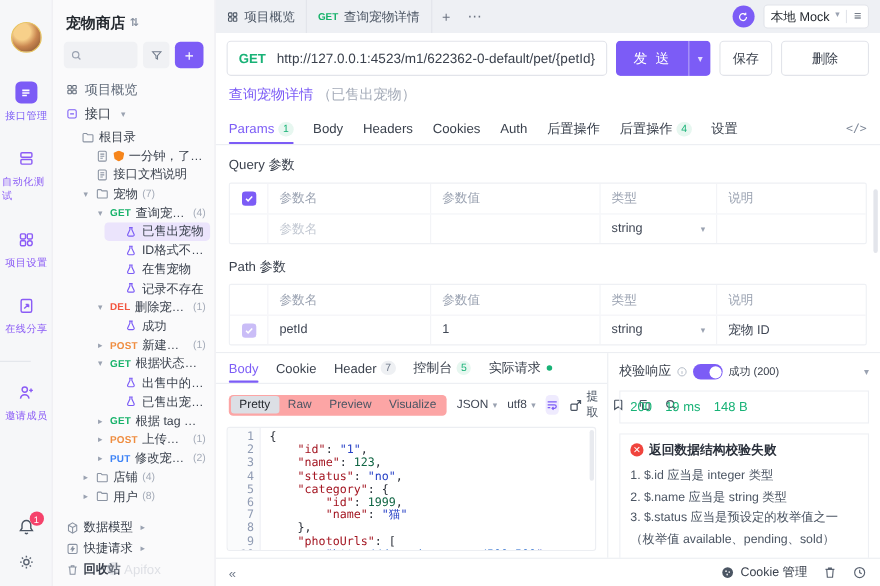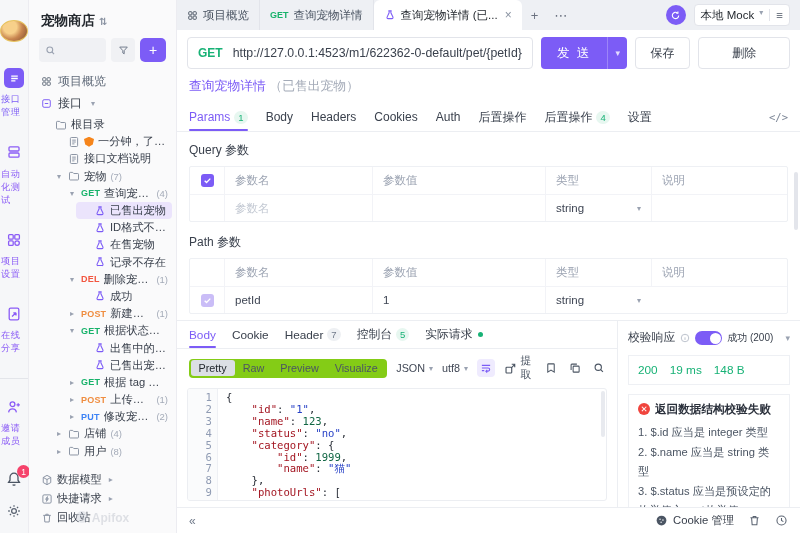--- a/index.html
+++ b/index.html
@@ -1,21 +1,21 @@
 <!DOCTYPE html>
 <html><head>
 <meta charset="utf-8">
 <style>
   *{box-sizing:border-box;margin:0;padding:0}
   html,body{width:800px;height:533px;overflow:hidden}
   body{font-family:"Liberation Sans","DejaVu Sans",sans-serif;font-size:12px;color:#333a45;background:#fff;position:relative}
   .app{position:absolute;inset:0;display:flex}
   svg{display:block}
   
-  .rail{width:29px;background:#f6f7f9;border-right:1px solid #ececf1;display:flex;flex-direction:column;align-items:center;padding-top:20px;flex:none}
+  .rail{width:48px;background:#f6f7f9;border-right:1px solid #ececf1;display:flex;flex-direction:column;align-items:center;padding-top:20px;flex:none}
   .avatar{width:28px;height:28px;border-radius:50%;background:radial-gradient(circle at 35% 30%,#f7d08a 0 30%,#c98650 55%,#7a4a2b 100%);border:1px solid #e7c35f;margin-bottom:26px}
   .rail-item{display:flex;flex-direction:column;align-items:center;gap:4px;margin-bottom:22px;color:#8b5cf6;cursor:pointer}
   .rail-item .lbl{font-size:10px;letter-spacing:.5px;transform:scale(.92)}
   .rail-item.active{color:#7c5cf6}
   .rail-item.active .ric{background:#7c5cf6;color:#fff;border-radius:5px}
   .ric{width:20px;height:20px;display:flex;align-items:center;justify-content:center}
   .rail-divider{width:28px;border-top:1px solid #e3e5ea;margin:2px 0 18px}
   .rail-bottom{margin-top:auto;display:flex;flex-direction:column;align-items:center;gap:16px;padding-bottom:14px}
   .bell-wrap{position:relative;color:#4b5563;cursor:pointer}
   .bell-badge{position:absolute;top:-6px;right:-8px;background:#f5426b;color:#fff;font-size:8.5px;min-width:13px;height:13px;border-radius:8px;display:flex;align-items:center;justify-content:center;padding:0 3px}
@@ -32,21 +32,21 @@
   .tree{flex:1;overflow:hidden;padding-bottom:2px}
   .trow{display:flex;align-items:center;height:17.2px;white-space:nowrap;overflow:hidden;cursor:pointer;padding-right:4px}
   .trow .inner{display:flex;align-items:center;gap:4px;height:100%;flex:1;overflow:hidden;border-radius:4px;padding:0 4px}
   .trow.sel .inner{background:#ebe4fc}
   .caret{width:10px;flex:none;color:#9aa2b1;font-size:8px;text-align:center}
   .method-tag{font-size:9px;font-weight:700;letter-spacing:.2px;flex:none}
   .tlabel{color:#3a414d;font-size:11.2px;overflow:hidden;text-overflow:ellipsis}
   .tcount{color:#a4abb8;font-size:9.5px;flex:none}
   .sb-footer{padding:2px 0 6px}
   .sb-footer .trow{height:19px}
-  .watermark{position:absolute;bottom:8px;left:0;right:0;display:flex;align-items:flex-start;justify-content:center;gap:4px;color:#aab0bc;opacity:.35;font-size:12px;font-weight:700;pointer-events:none}
+  .watermark{position:absolute;bottom:8px;left:0;right:0;display:flex;align-items:flex-start;justify-content:center;gap:4px;color:#aab0bc;opacity:.35;font-size:12px;font-weight:400;pointer-events:none}
   .wm-dot{width:12px;height:12px;border-radius:50%;background:#c3c8d2}
   
   .main{flex:1;display:flex;flex-direction:column;min-width:0}
   .topbar{height:30px;background:#eef0f4;display:flex;align-items:center;flex:none}
   .tab{display:flex;align-items:center;gap:5px;height:30px;padding:0 10px;color:#4b5563;font-size:11.5px;border-right:1px solid #e2e4ea;cursor:pointer;max-width:150px;white-space:nowrap}
   .tab .m{font-size:9px;font-weight:700}
   .tab.active{background:#fff;border-radius:6px 6px 0 0;border-right:none;color:#24292f}
   .tab .x{color:#8a93a2;margin-left:2px;font-size:12px}
   .tabbar-btn{width:26px;text-align:center;color:#6b7280;font-size:13px;cursor:pointer}
   .top-right{margin-left:auto;display:flex;align-items:center;gap:8px;padding-right:10px}
@@ -93,37 +93,37 @@
   .cbx.on.lite{background:#cabdf7}
   .chev{color:#9aa2b1;font-size:8px}
   .vscroll{position:absolute;right:2px;top:40px;width:4px;height:58px;border-radius:2px;background:#e3e5eb}
   
   .bottom{flex:1;display:flex;min-height:0;border-top:1px solid #eceef2}
   .resp-left{flex:1;display:flex;flex-direction:column;min-width:0}
   .resptabs{display:flex;align-items:center;gap:16px;padding:0 12px;height:28px;border-bottom:1px solid #eceef2;flex:none}
   .gdot{width:5px;height:5px;border-radius:50%;background:#18b276;margin-left:1px}
   
   .ctoolbar{display:flex;align-items:center;gap:9px;padding:5px 12px;flex:none}
-  .seg{display:flex;background:#84cc16;border-radius:4px;padding:1.5px;font-size:10.8px;color:#4b5563}
+  .seg{display:flex;background:#fca5a5;border-radius:4px;padding:1.5px;font-size:10.8px;color:#4b5563}
   .seg .sg{padding:2px 8px;border-radius:3px;cursor:pointer}
   .seg .sg.on{background:#dcdfe5;color:#24292f}
   .dd{display:flex;align-items:center;gap:4px;font-size:10.8px;color:#3f4654;cursor:pointer}
   .wrap-ic{width:20px;height:18px;border-radius:4px;background:#efebfe;color:#7c5cf6;display:flex;align-items:center;justify-content:center;cursor:pointer}
   .ct-right{margin-left:auto;display:flex;align-items:center;gap:12px;color:#4b5563}
   .ct-right .it{display:flex;align-items:center;gap:3px;font-size:10.8px;cursor:pointer}
   
   .codebox{flex:1;margin:1px 10px 6px;border:1px solid #eceef2;border-radius:3px;display:flex;overflow:hidden;min-height:0;position:relative}
   .gutter{width:30px;background:#fafbfc;border-right:1px solid #eef0f4;color:#8f9bb3;text-align:right;padding:3px 5px 0 0;flex:none}
   .codelines{flex:1;padding:3px 0 0 8px;overflow:hidden}
   .cl,.gn{font-family:"DejaVu Sans Mono",monospace;font-size:10.6px;line-height:11.9px;white-space:pre}
   .tk-p{color:#2a2f38}.tk-k{color:#a31521}.tk-s{color:#2741c6}.tk-n{color:#116644}
   .tk-l{color:#2166cc;text-decoration:underline}
   .code-scroll{position:absolute;right:1px;top:2px;width:4px;height:46px;border-radius:2px;background:#e8eaef}
   
-  .resp-right{width:183px;border-left:1px solid #eceef2;padding:9px 10px;overflow:hidden;flex:none}
+  .resp-right{width:248px;border-left:1px solid #eceef2;padding:9px 10px;overflow:hidden;flex:none}
   .vrow{display:flex;align-items:center;gap:5px}
   .vtitle{font-size:11.8px;color:#3a414d}
   .info-ic{color:#b3bac6}
   .toggle{width:27px;height:14px;border-radius:8px;background:#7c5cf6;position:relative;cursor:pointer;flex:none}
   .toggle .knob{position:absolute;right:1.5px;top:1.5px;width:11px;height:11px;border-radius:50%;background:#fff}
   .vresult{font-size:10px;color:#3a414d}
   .vrow .chev{margin-left:auto;font-size:9px}
   .vcard{border:1px solid #eef0f4;border-radius:0;padding:7px 9px;margin-top:9px}
   .status-line{display:flex;gap:12px;color:#18b276;font-size:11.8px}
   .vcard-head{display:flex;align-items:flex-start;gap:5px;font-weight:700;color:#2b313c;font-size:11.6px}
@@ -482,21 +482,21 @@
             <span style="display: flex;">
               <svg width="12" height="12" viewBox="0 0 16 16" fill="none" stroke="#8a93a2" stroke-width="1.3">
                 <rect x="2.5" y="2.5" width="11" height="11" rx="1.6"></rect>
                 <path d="M8.6 4.8 6.2 8.4h1.9l-.8 2.8 2.5-3.6H7.9z"></path>
               </svg>
             </span>
             <span class="tlabel">快捷请求</span>
             <span class="caret">▸</span>
           </span>
         </div>
-        <div class="trow" style="padding-left: 8px;">
+        <div class="trow" style="padding-left: 8px; font-weight: bold;">
           <span class="inner">
             <span style="display: flex;">
               <svg width="12" height="12" viewBox="0 0 16 16" fill="none" stroke="#8a93a2" stroke-width="1.3">
                 <path d="M3 4.5h10M6.4 4.5V3h3.2v1.5M4.4 4.5l.7 8.8h5.8l.7-8.8"></path>
               </svg>
             </span>
             <span class="tlabel">回收站</span>
           </span>
         </div>
       </div>
@@ -516,29 +516,20 @@
                 <rect x="8.9" y="2.5" width="4.6" height="4.6" rx="1"></rect>
                 <rect x="2.5" y="8.9" width="4.6" height="4.6" rx="1"></rect>
                 <rect x="8.9" y="8.9" width="4.6" height="4.6" rx="1"></rect>
               </svg>
             </span>
             <span style="overflow: hidden; text-overflow: ellipsis;">项目概览</span>
           </div>
           <div class="tab">
             <span class="m" style="color: rgb(23, 178, 106);">GET</span>
             <span style="overflow: hidden; text-overflow: ellipsis;">查询宠物详情</span>
-          </div>
-          <div class="tab active">
-            <span style="display: flex;">
-              <svg width="12" height="12" viewBox="0 0 16 16" fill="none" stroke="#7c5cf6" stroke-width="1.4">
-                <path d="M5.8 2.5h4.4M6.8 2.5v2.6l-2.7 5.7a1.4 1.4 0 0 0 1.3 2h5.2a1.4 1.4 0 0 0 1.3-2L9.2 5.1V2.5"></path>
-              </svg>
-            </span>
-            <span style="overflow: hidden; text-overflow: ellipsis;">查询宠物详情 (已...</span>
-            <span class="x">×</span>
           </div>
         </div>
       <div class="tabbar-btn"><span>+</span></div>
       <div class="tabbar-btn"><span>⋯</span></div>
       <div class="top-right">
         <div class="sync-btn">
           <span>
               <svg width="11" height="11" viewBox="0 0 16 16" fill="none" stroke="currentColor" stroke-width="1.6">
                 <path d="M12.6 8A4.6 4.6 0 1 1 11 4.5"></path>
                 <path d="M11.5 2.3v2.4H9.1"></path>
@@ -650,20 +641,21 @@
                   <path d="m3 8.4 3.3 3.3L13 4.7"></path>
                 </svg>
               </span>
             </div>
             <div class="ptd">petId</div>
             <div class="ptd">1</div>
             <div class="ptd type">
               <span>string</span>
               <span class="chev">▾</span>
             </div>
+            <div class="ptd">宠物 ID</div>
           </div>
         </div>
       <div class="vscroll"></div>
     </div>
 
     <div class="bottom">
       <div class="resp-left">
         <div class="resptabs" id="resp-tabs">
             <div class="rtab active" style="font-size: 11.8px;">
               <span>Body</span>

